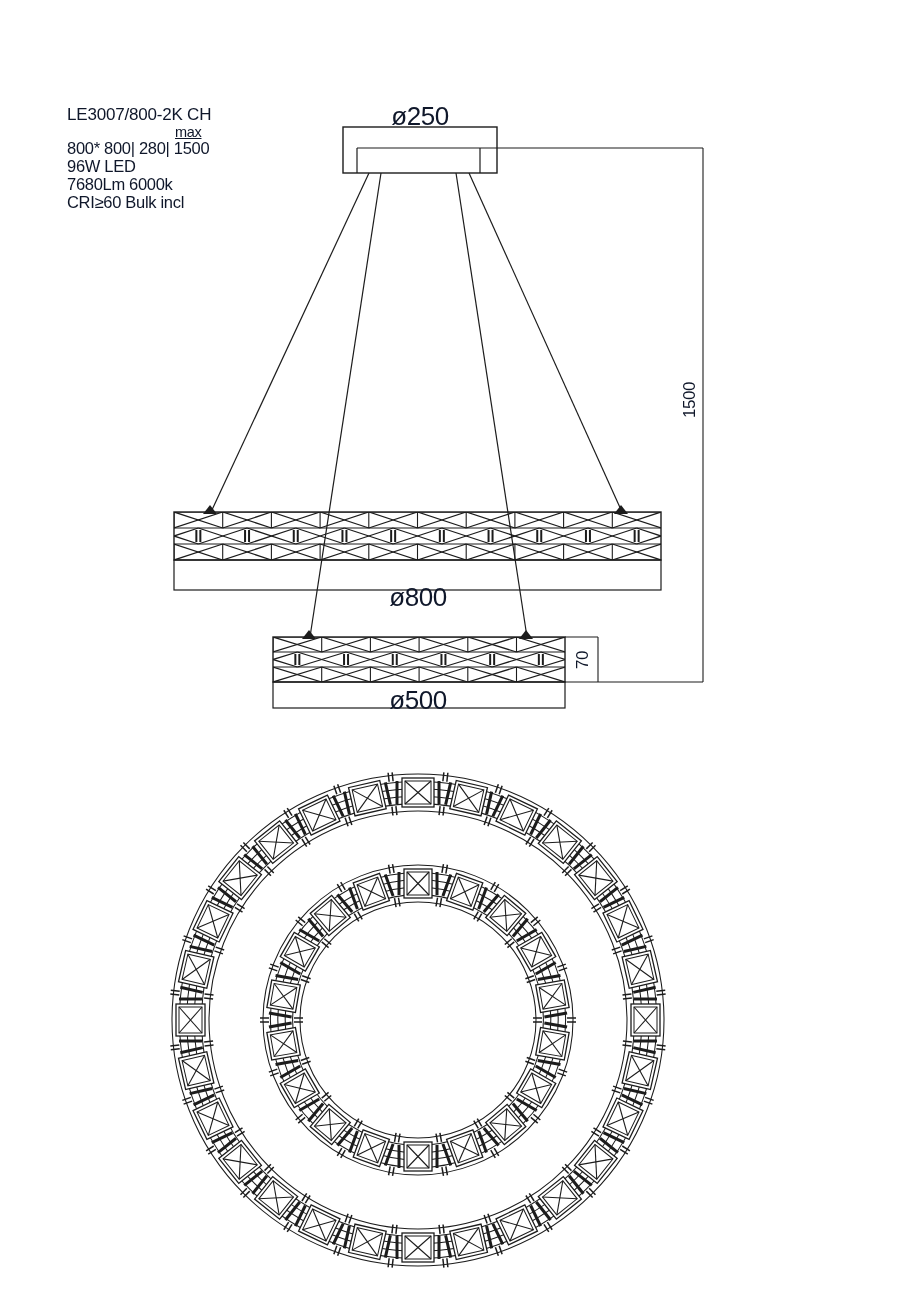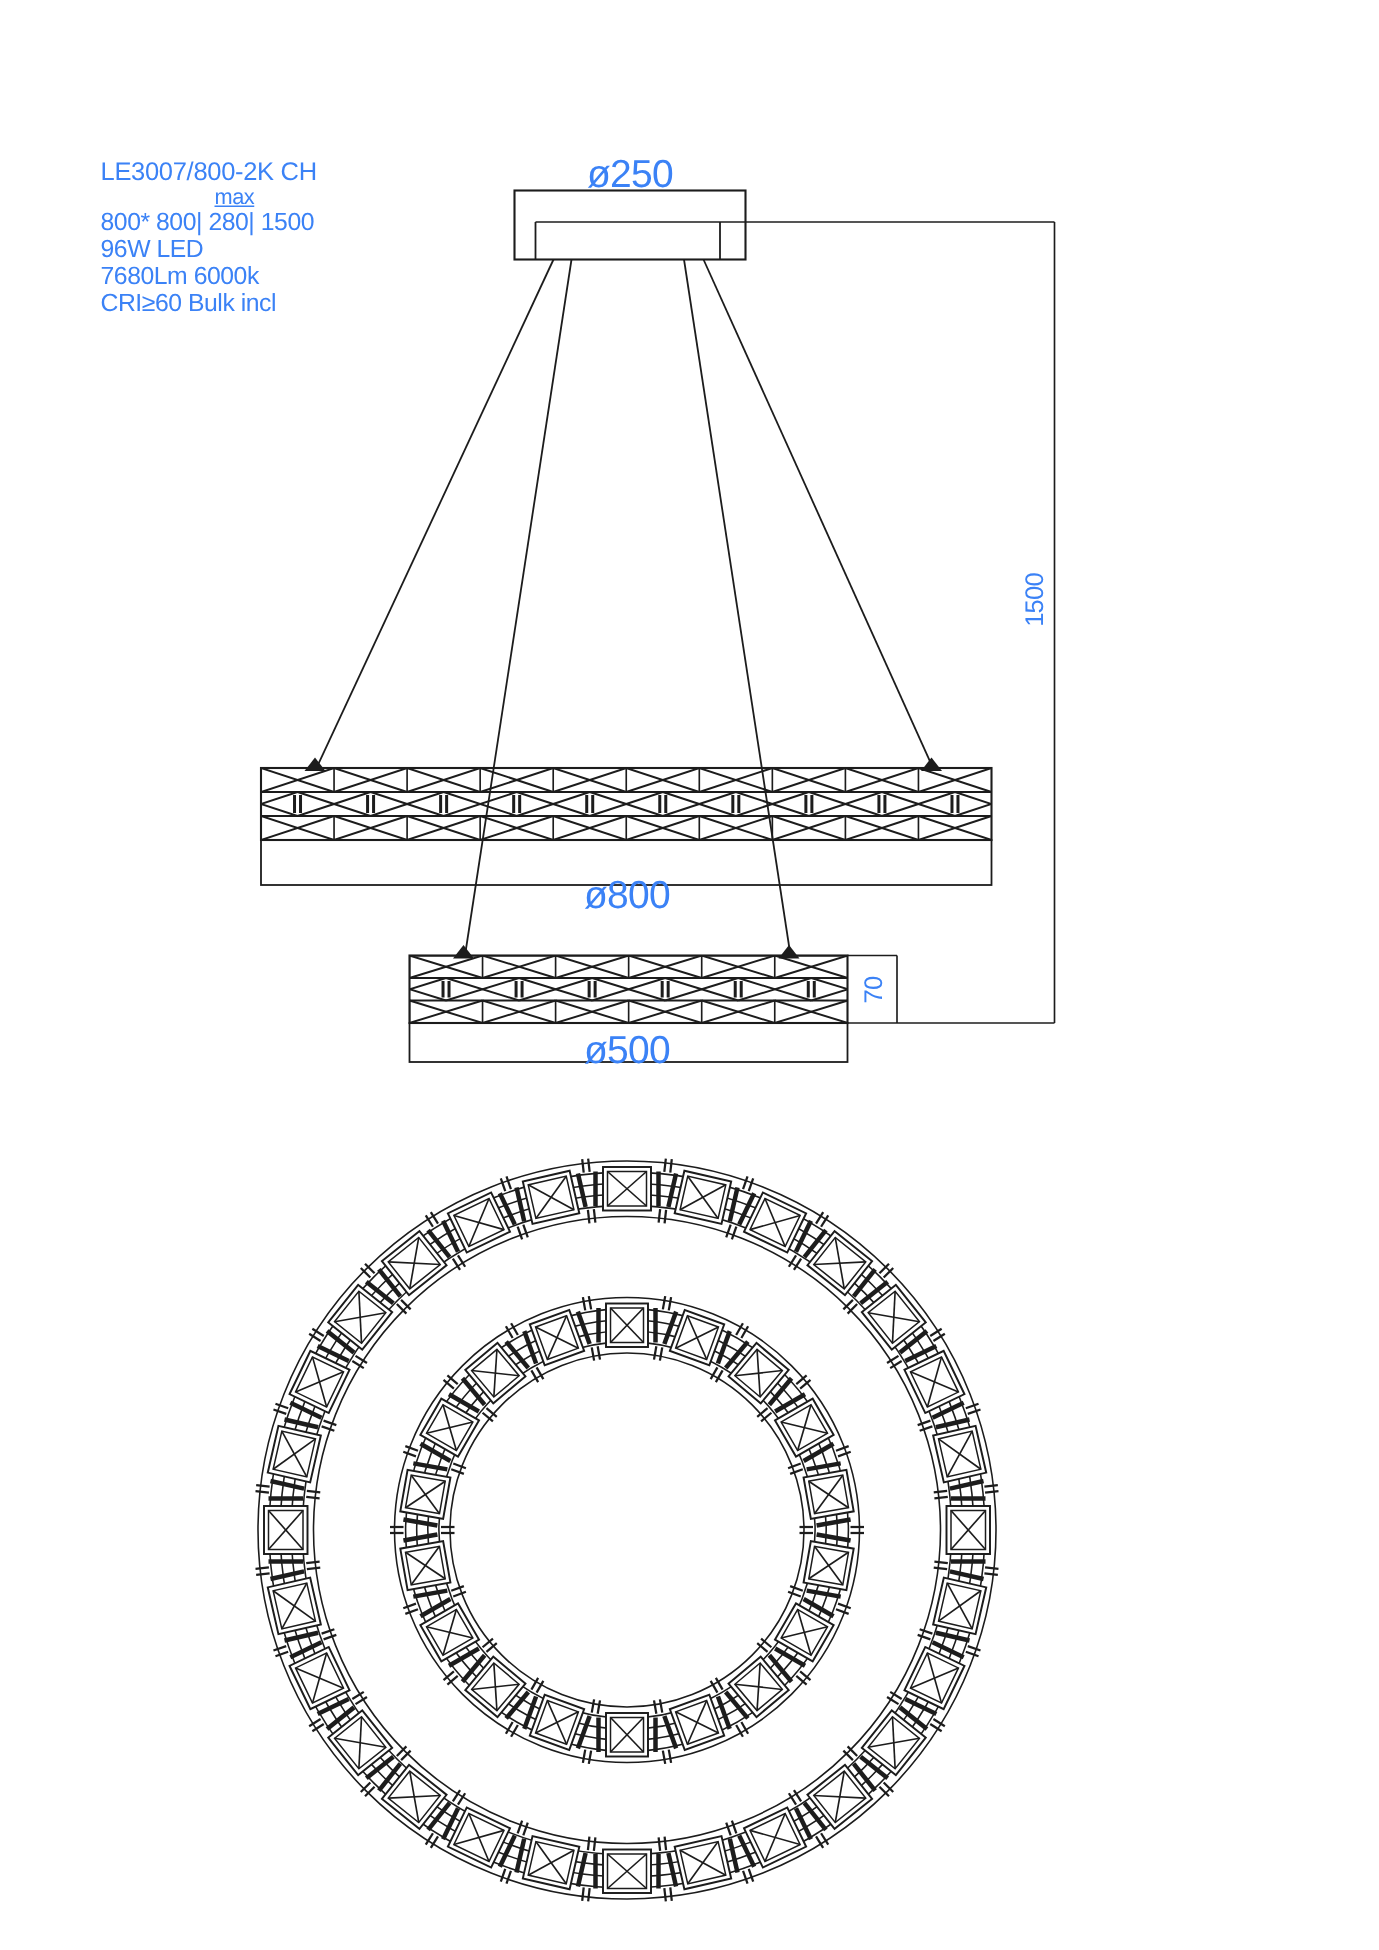--- a/index.html
+++ b/index.html
@@ -1,33 +1,33 @@
 <!DOCTYPE html>
 <html><head>
 <meta charset="utf-8">
 <style>
   html,body{margin:0;padding:0;background:#fff;}
   #canvas{
     position:relative;
     width:919px;height:1300px;
     background:#ffffff;
     font-family:"Liberation Sans", sans-serif;
-    color:#3b82f6;
+    color:#0f172a;
     overflow:hidden;
   }
   #drawing-svg{position:absolute;left:0;top:0;}
   .spec-block{
     position:absolute;left:67px;top:105px;
     letter-spacing:-0.3px;
     line-height:18px;
     font-size:16.5px;
     transform-origin:left top;
   }
   .spec-title{font-size:17px;line-height:20px;letter-spacing:-0.2px;}
-  .spec-max{font-size:14.5px;line-height:14px;margin-left:76px;text-decoration:underline;}
+  .spec-max{font-size:14.5px;line-height:14px;margin-left:108px;text-decoration:underline;}
   .dim-label{
     position:absolute;
     font-size:26px;
     letter-spacing:-0.5px;
     white-space:nowrap;
     transform:translate(-50%,-50%);
   }
   .dim-label.rot{
     font-size:17px;
     transform:translate(-50%,-50%) rotate(-90deg);

